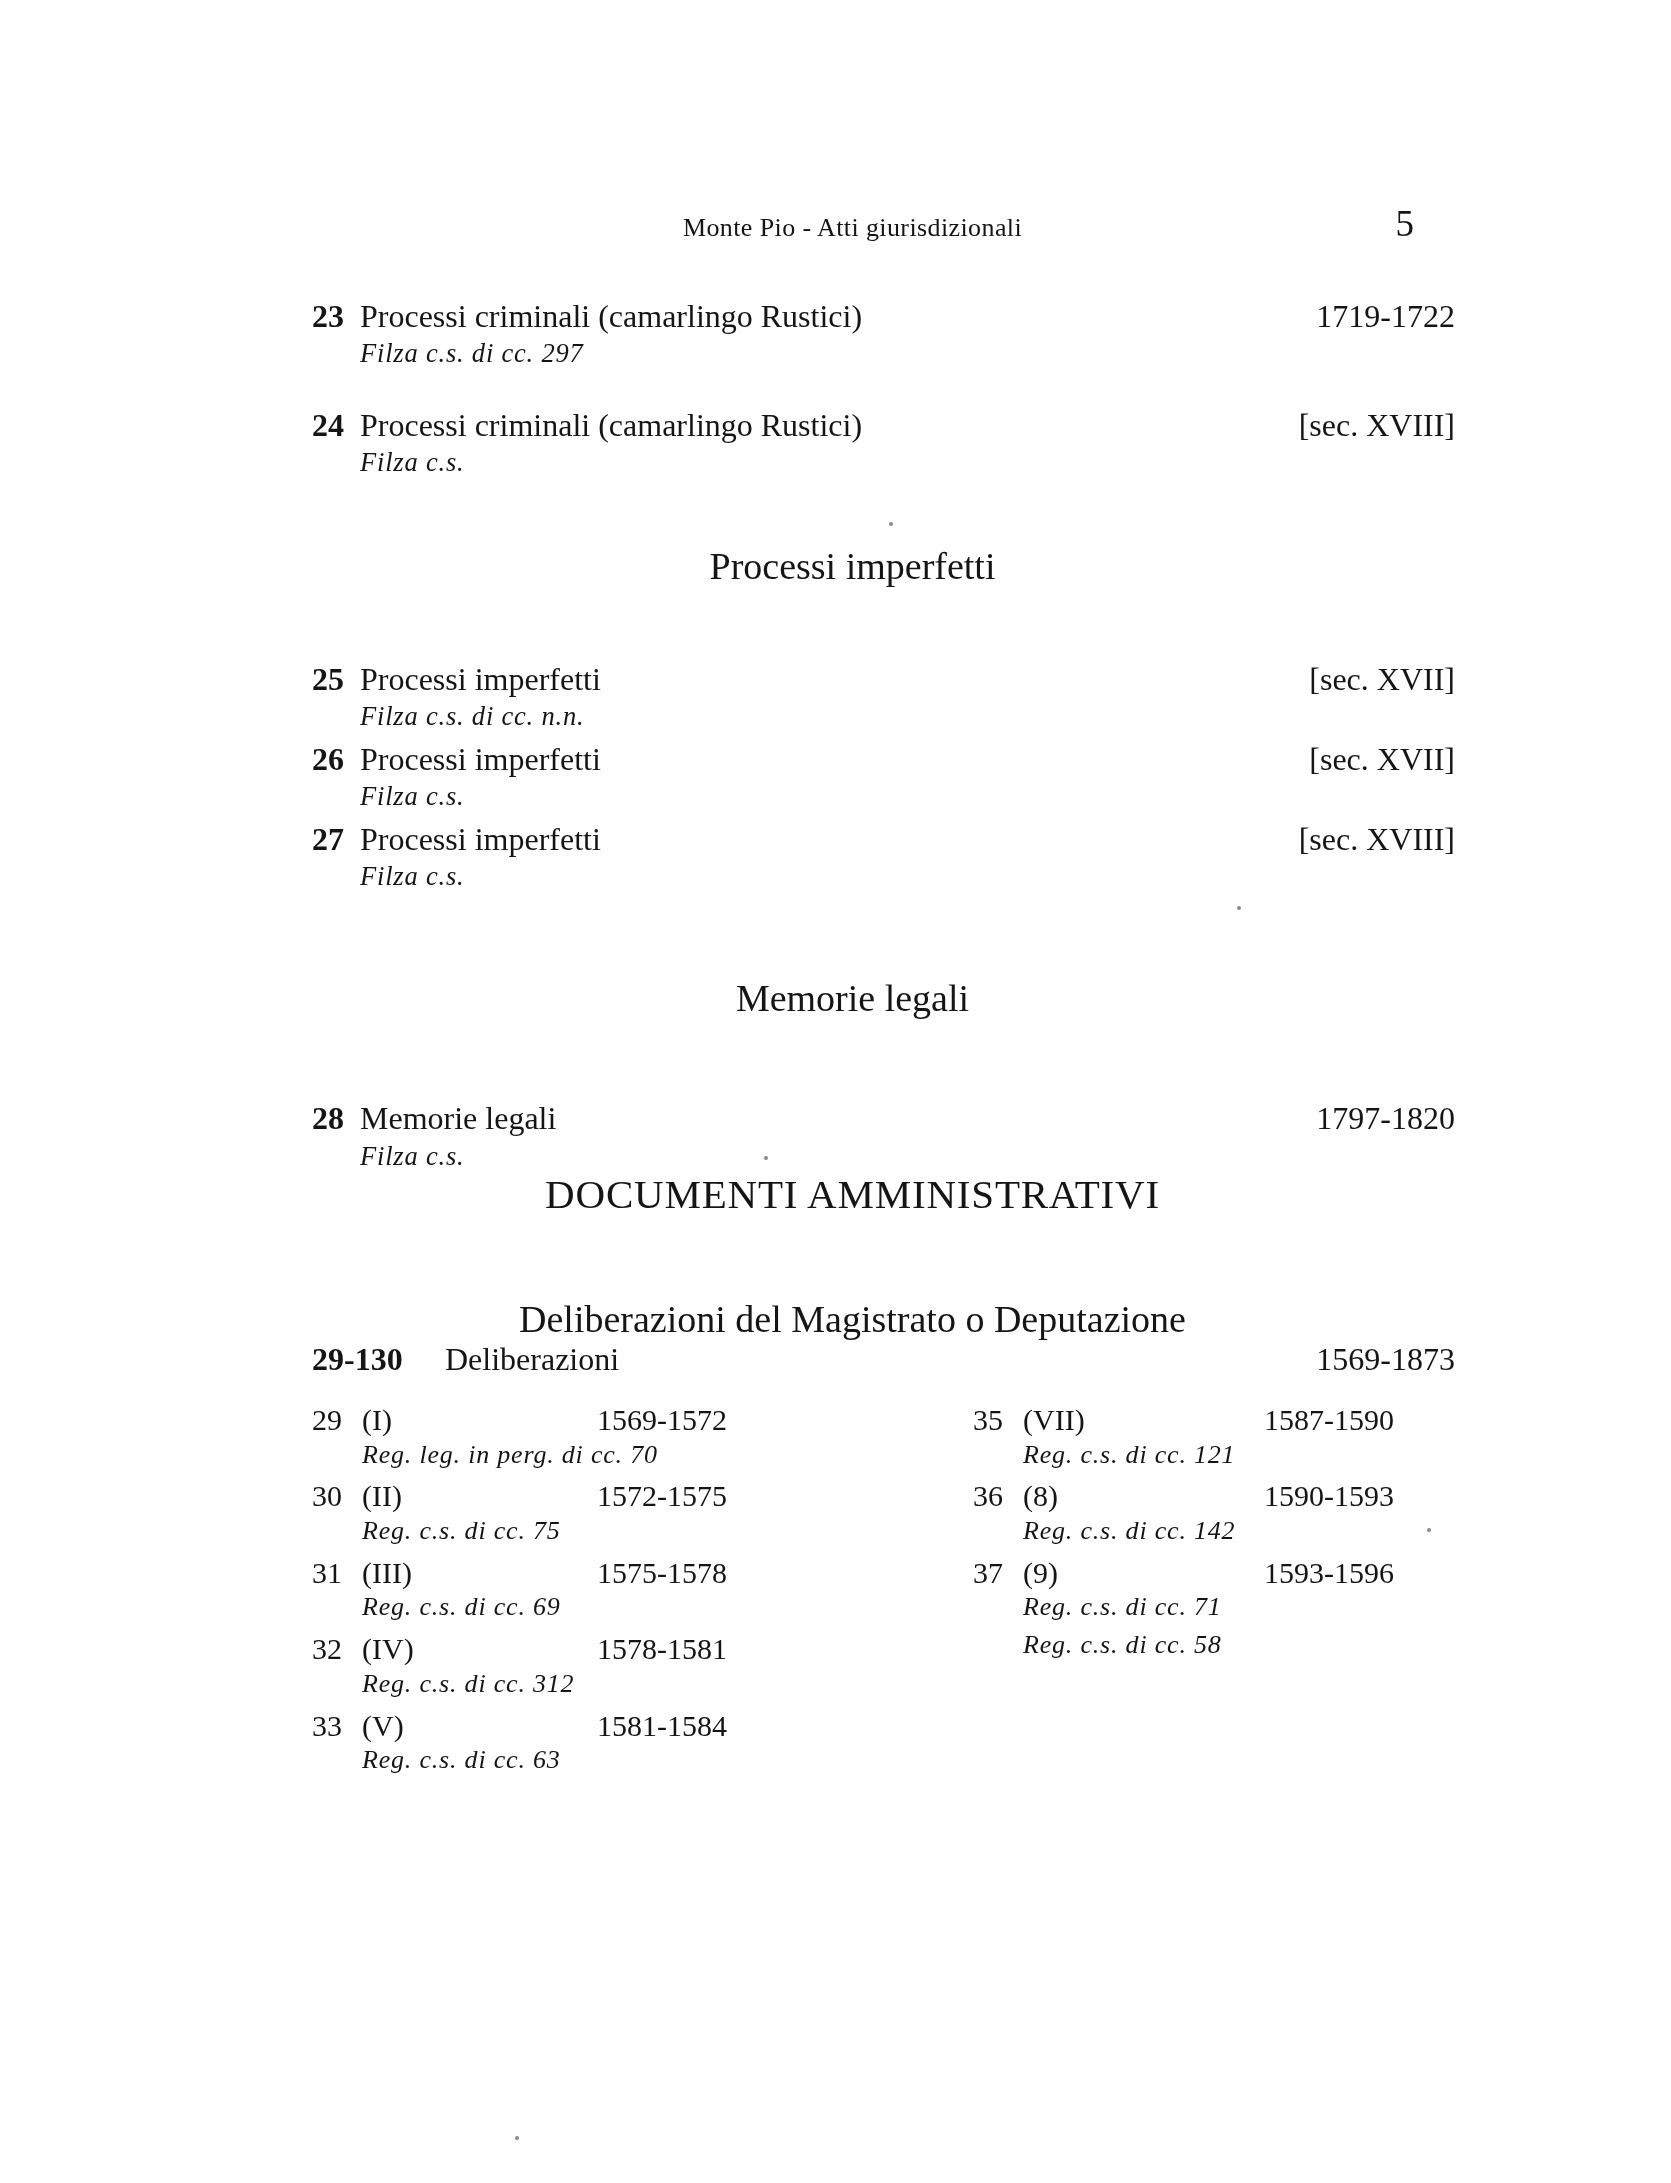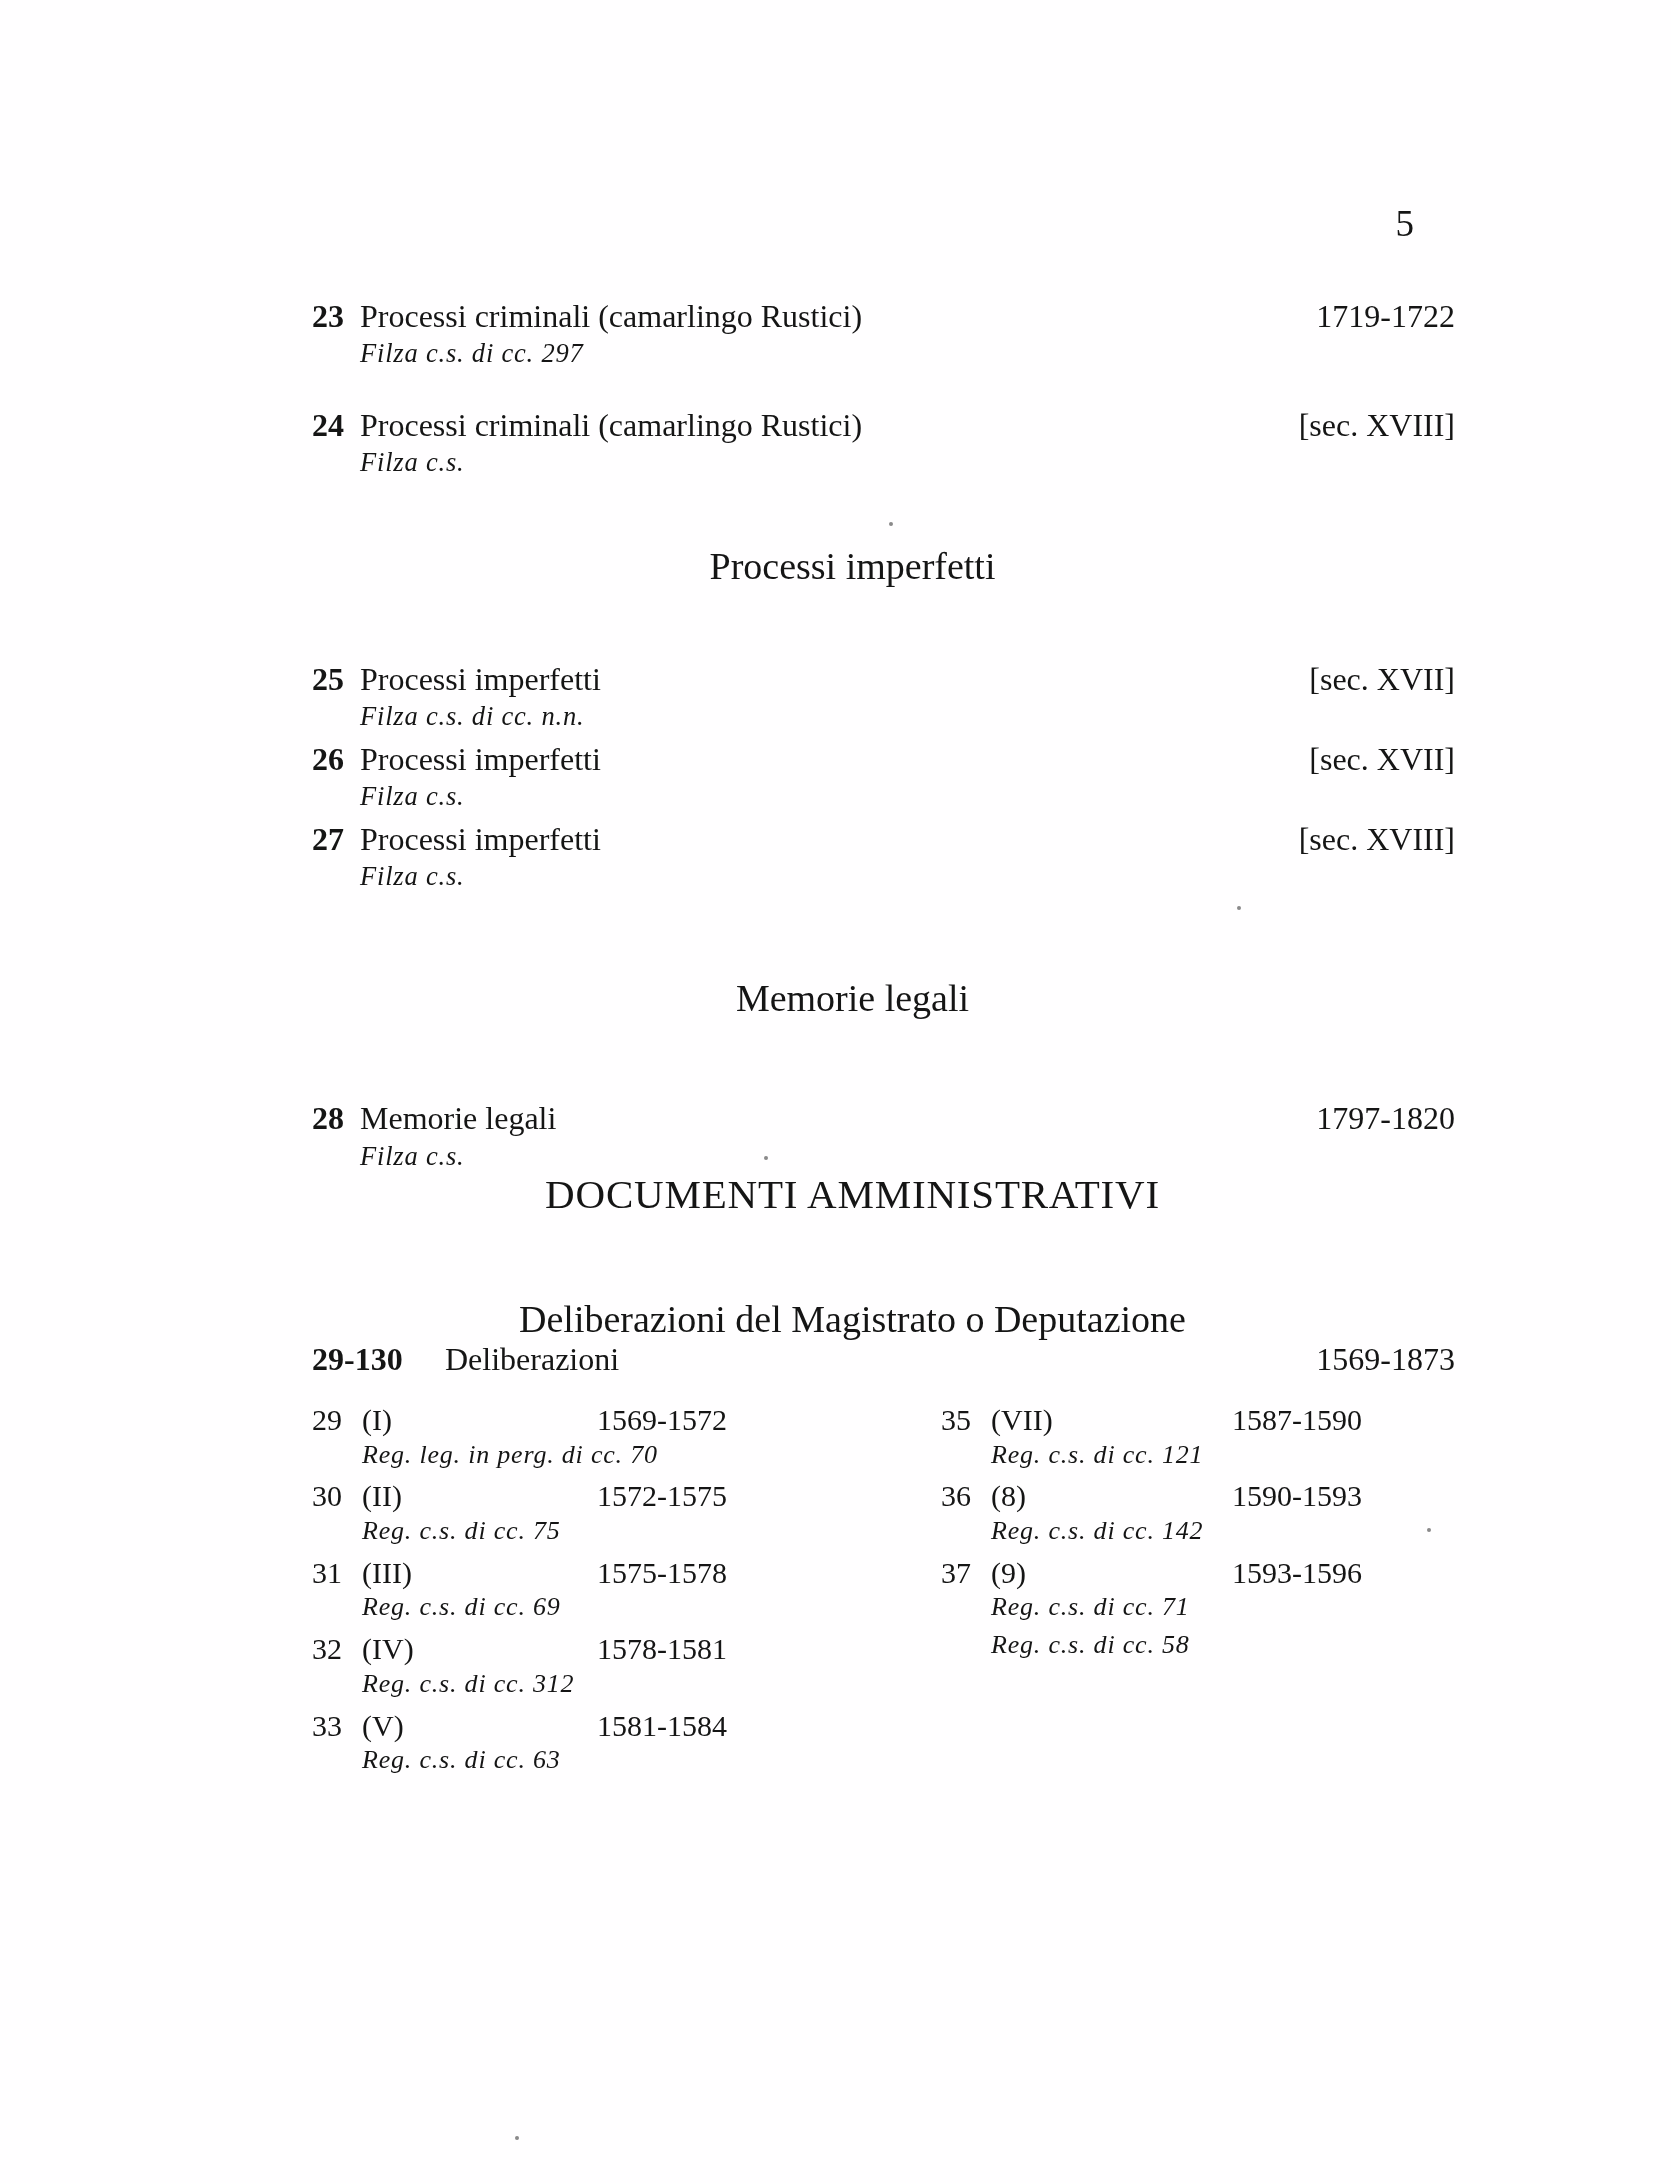--- a/index.html
+++ b/index.html
@@ -68,21 +68,21 @@
 
   .sec-entries-imperfetti { margin-top: 73px; }
   .sec-entries-imperfetti .entry + .entry { margin-top: 10px; }
   .sec-entries-memorie { margin-top: 80px; }
 
   
   .summary { margin-left: 62px; display: flex; font-size: 32px; line-height: 37px; }
   .summary .num { flex: 0 0 133px; }
 
   
-  .cols { display: flex; margin-top: 23.4px; }
+  .cols { display: flex; margin-top: 23.4px; gap: 32px; }
   .col { flex: 0 0 auto; }
   .col-left  { margin-left: 62px; width: 415px; }
   .col-right { margin-left: 214px; width: 421px; }
   .centry { margin-bottom: 7.8px; }
   .centry-main { display: flex; font-size: 30px; line-height: 37px; }
   .cnum { flex: 0 0 50px; }
   .clabel { white-space: nowrap; }
   .cdate { margin-left: auto; white-space: nowrap; }
   .cnote {
     font-style: italic;
@@ -104,20 +104,21 @@
     opacity: 0.55;
   }
 </style>
 </head>
 <body>
 
 <div class="page">
   <div class="content">
 
     <div class="header">
+      <span class="running-title">Monte Pio - Atti giurisdizionali</span>
       <span class="page-number">5</span>
     </div>
 
     <div class="top-entries">
       <div class="entry">
         <div class="entry-main">
           <span class="num">23</span>
           <span class="title">Processi criminali (camarlingo Rustici)</span>
           <span class="date">1719-1722</span>
         </div>

